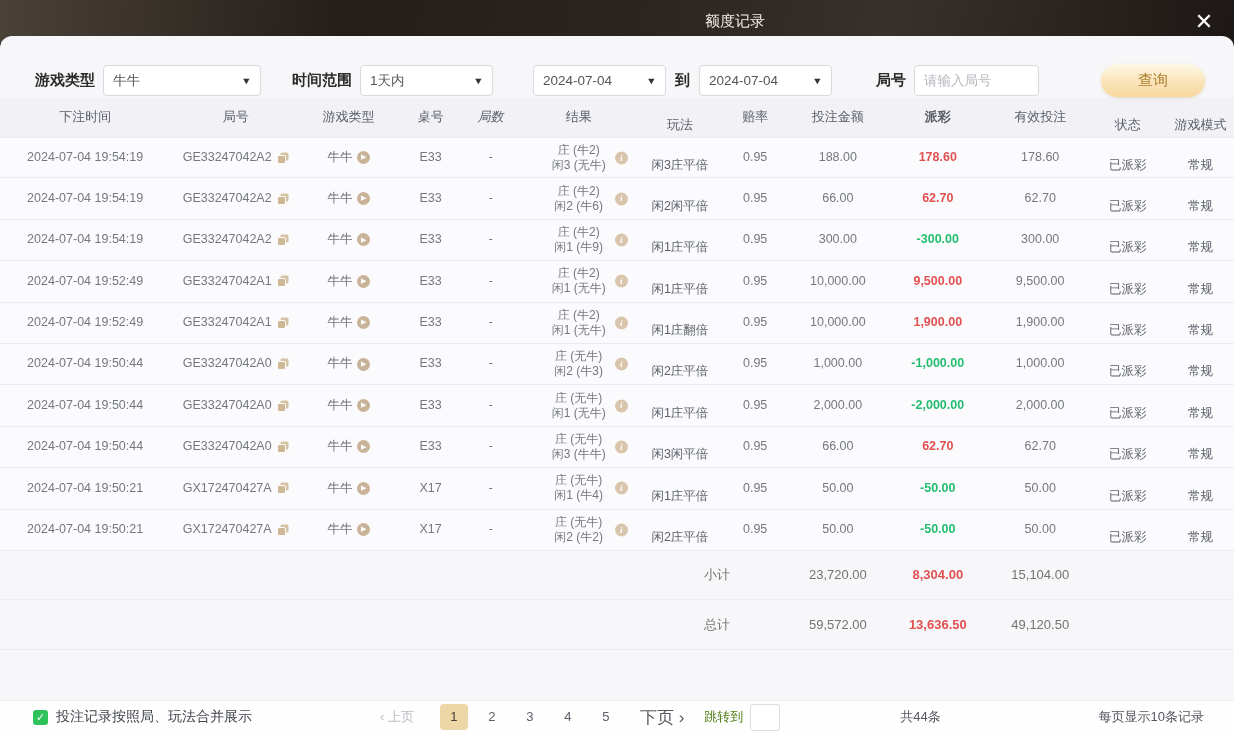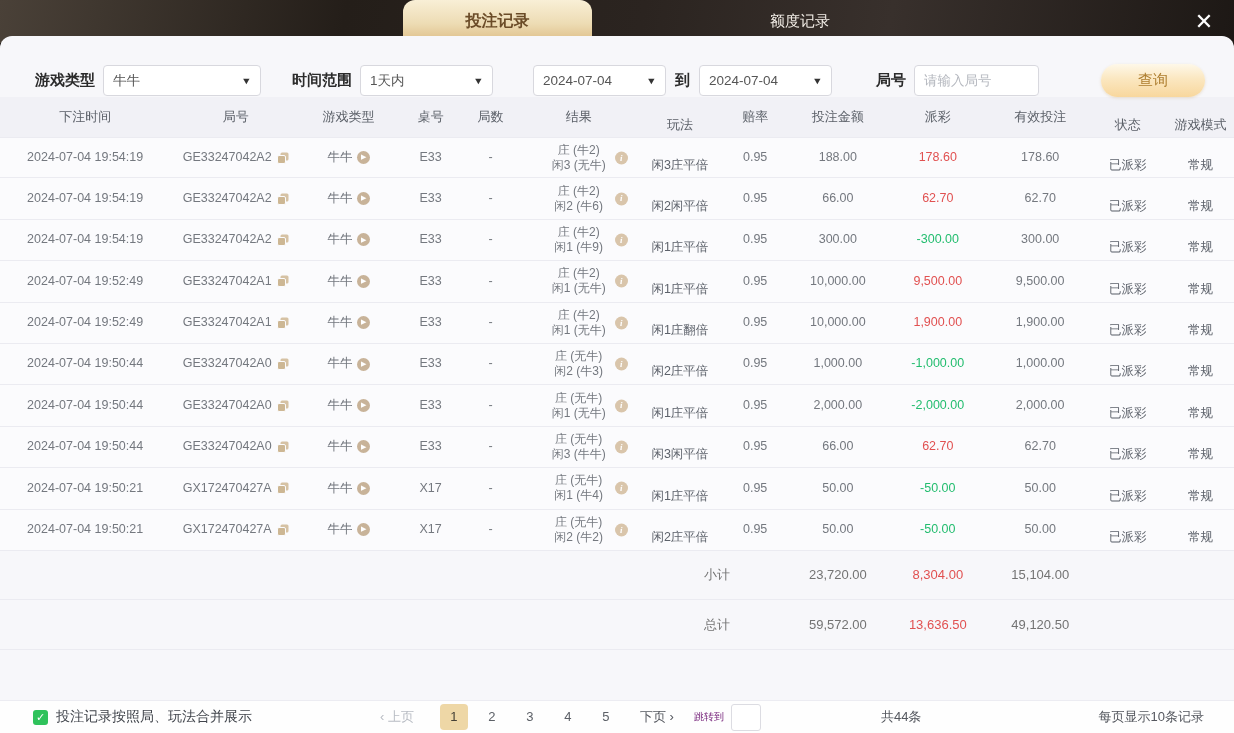--- a/index.html
+++ b/index.html
@@ -11,21 +11,21 @@
   .topbar { position:absolute; top:0; left:0; width:100%; height:43px;
     background:linear-gradient(100deg,#4a4138 0%,#241e19 28%,#2b2420 52%,#38302c 72%,#1d1815 100%); }
   .tab-active { position:absolute; left:403px; top:0; width:189px; height:43px;
     background:linear-gradient(180deg,#f9efd6 0%,#eddcb4 55%,#ddbc84 100%);
     border-radius:12px 12px 0 0; display:flex; align-items:center; justify-content:center;
     font-size:16px; font-weight:bold; color:#6b4c28; }
   .tab-active::before, .tab-active::after { content:""; position:absolute; bottom:0; width:10px; height:10px; }
   .tab-active::before { left:-10px; background:radial-gradient(circle at 0 0, transparent 10px, #ddbc84 10px); }
   .tab-active::after  { right:-10px; background:radial-gradient(circle at 10px 0, transparent 10px, #ddbc84 10px); }
   .tab-inactive { position:absolute; left:640px; top:0; width:190px; height:43px;
-    display:flex; align-items:center; justify-content:flex-end;
+    display:flex; align-items:center; justify-content:center;
     font-size:15px; color:#f3eee7; cursor:pointer;font-family:Liberation Serif, serif; }
   .close-btn { position:absolute; right:10px; top:0; width:40px; height:43px;
     display:flex; align-items:center; justify-content:center;
     color:#ffffff; font-size:22px; font-weight:300; cursor:pointer; }
 
   
   .panel { position:absolute; top:36px; left:0; width:100%; bottom:0;
     background:#f7f7fa; border-radius:12px 12px 0 0; overflow:hidden; }
 
   
@@ -42,22 +42,22 @@
   .btn-search { height:33px; width:104px; border:none; border-radius:17px; cursor:pointer;
     background:linear-gradient(180deg,#fef8e9 0%,#fbe7c0 45%,#f8d79d 100%);
     font-size:15px; color:#ad7d2e; box-shadow:0 1px 3px rgba(190,150,80,.25); }
 
   
   .t-row { display:flex; align-items:center; width:100%; }
   .thead { height:40px; background:#f1f1f6; margin-top:1px; }
   .thead .c { font-size:13px; color:#5b6068; }
   .c { text-align:center; font-size:12.5px; color:#74787f; position:relative;
     display:flex; align-items:center; justify-content:center; line-height:1.25; }
-  .c1{width:13.8%;} .c2{width:10.6%;} .c3{width:7.7%;} .c4{width:5.6%;} .c5{width:4.1%;}
-  .c6{width:10.2%;} .c7{width:6.2%;} .c8{width:6.0%;} .c9{width:7.4%;} .c10{width:8.8%;}
+  .c1{width:13.8%;} .c2{width:10.6%;} .c3{width:7.7%;} .c4{width:5.6%;} .c5{width:4.1%;font-style:italic;}
+  .c6{width:10.2%;} .c7{width:6.2%;} .c8{width:6.0%;} .c9{width:7.4%;} .c10{width:8.8%;font-weight:bold;}
   .c11{width:7.8%;} .c12{width:6.4%;} .c13{width:5.4%;}
   .tbody .t-row { height:41.4px; background:#fbfbfd; border-bottom:1px solid #ebebf1; }
   .tbody .t-row:first-child { border-top:1px solid #ebebf1; }
   .c7, .c12, .c13 { color:#5d626b;margin-top:16px; }
   .red   { color:#e15151 !important; }
   .green { color:#23bd6f !important; }
   .res-lines { display:flex; flex-direction:column; font-size:12px; }
   .copy-ic { display:inline-block; margin-left:5px; cursor:pointer; line-height:0; }
   .play-ic { display:inline-flex; width:13px; height:13px; border-radius:50%; background:#c8b399;
     color:#fff; font-size:7px; align-items:center; justify-content:center;
@@ -77,34 +77,31 @@
   .footer { position:absolute; left:0; bottom:0; width:100%; height:33px; background:#fefefe;
     border-top:1px solid #ececf2; display:flex; align-items:center; padding:0 30px 0 33px; }
   .chk { width:15px; height:15px; border-radius:3px; background:#2fc25b; color:#fff;
     font-size:11px; display:flex; align-items:center; justify-content:center; cursor:pointer; }
   .chk-label { margin-left:8px; font-size:14px; color:#41454c; }
   .pg-prev { margin-left:128px; font-size:13px; color:#b9bdc4; cursor:pointer; white-space:nowrap; }
   .pages { display:flex; margin-left:26px; }
   .pg-num { width:28px; height:26px; line-height:26px; text-align:center; font-size:13px;
     color:#5c6067; border-radius:4px; cursor:pointer; margin-right:10px; }
   .pg-num.on { background:#eed7a6; color:#454036; }
-  .pg-next { margin-left:10px; font-size:13px; color:#55585f; cursor:pointer; white-space:nowrap; }
-  .jump-label { margin-left:20px; font-size:10px; color:#701a75; }
+  .pg-next { margin-left:10px; font-size:17px; color:#55585f; cursor:pointer; white-space:nowrap; }
+  .jump-label { margin-left:20px; font-size:13px; color:#4d7c0f; }
   .jump-inp { margin-left:7px; width:30px; height:27px; border:1px solid #dcdce2; border-radius:3px;
     background:#fff; outline:none; text-align:center; font-size:13px; color:#555; }
   .count-total { margin-left:120px; font-size:13px; color:#55585f; }
   .page-size { margin-left:auto; font-size:13px; color:#55585f; }
 </style>
 </head>
 <body>
 
 <div class="topbar">
-  <div class="tab-active">
-    <span>投注记录</span>
-  </div>
   <div class="tab-inactive">
     <span>额度记录</span>
   </div>
   <div class="close-btn">
     <span>✕</span>
   </div>
 </div>
 
 <div class="panel">
 

